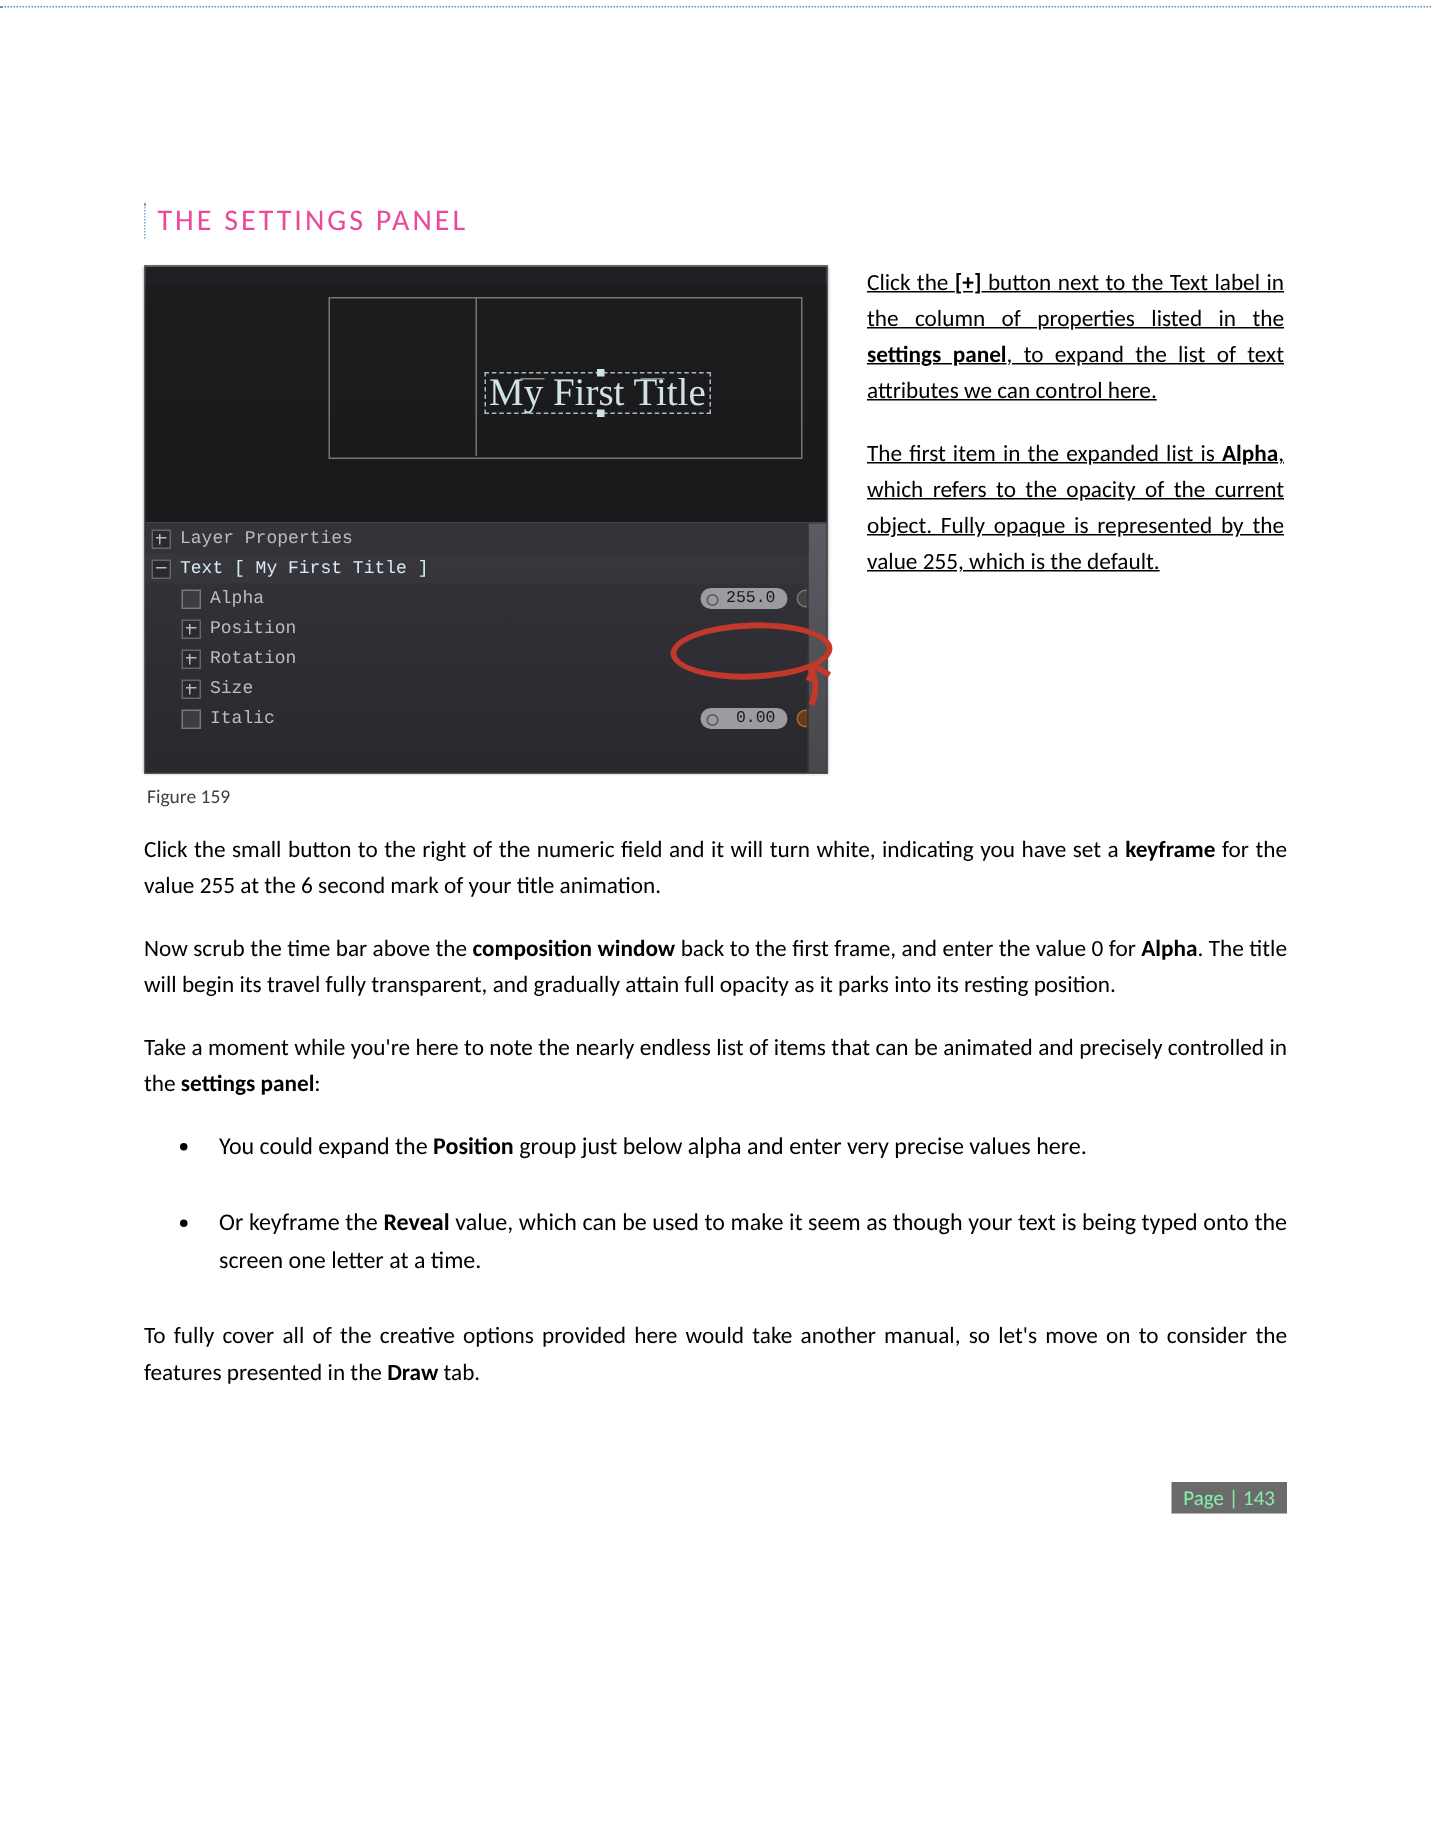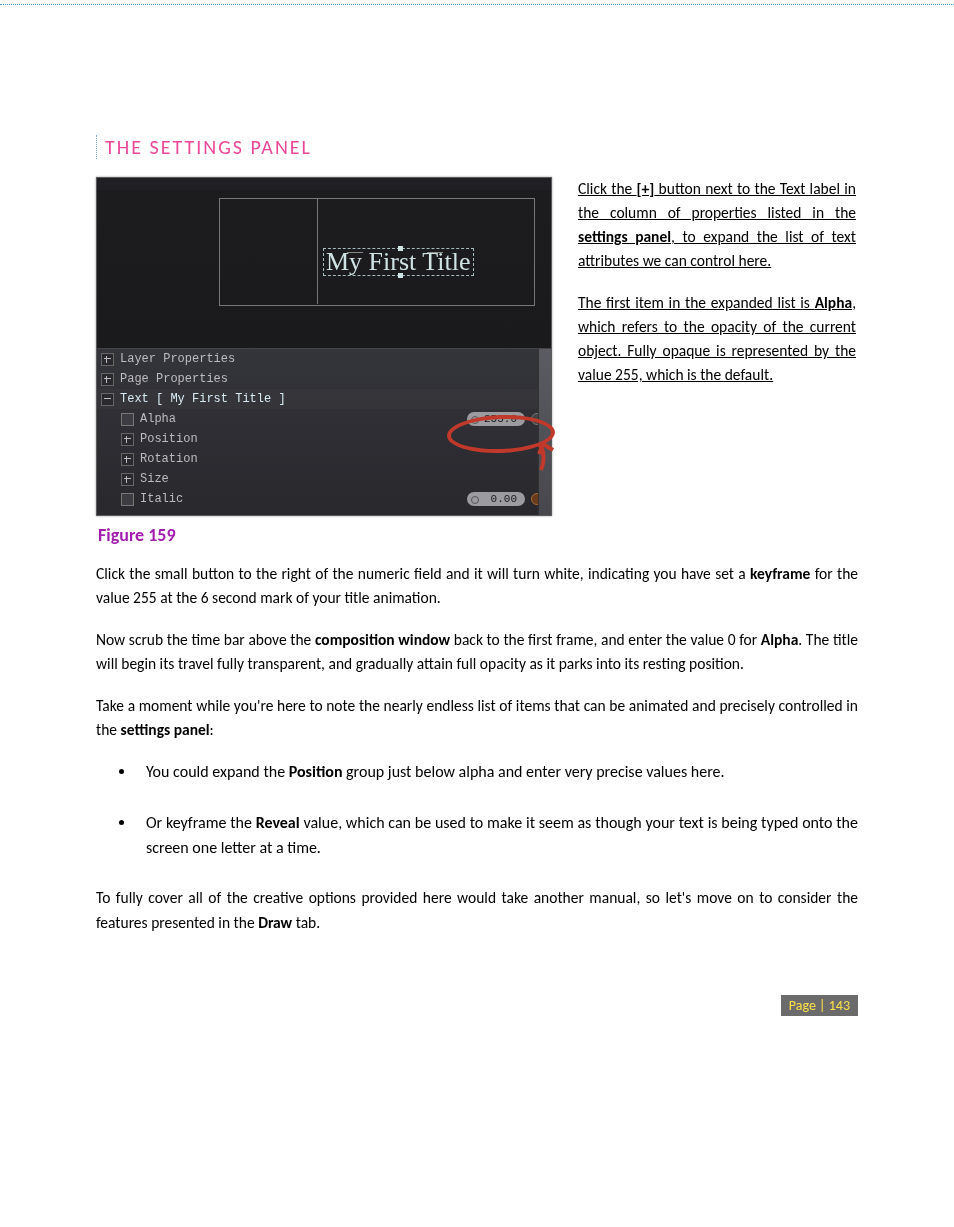--- a/index.html
+++ b/index.html
@@ -112,38 +112,38 @@
 }
 .red-arrow{
   position:absolute; left:440px; top:262px;
   pointer-events:none;
 }
 .scrollbar{
   position:absolute; right:0; top:0; bottom:0; width:12px;
   background:linear-gradient(#5b5b63,#47474d);
   border-left:1px solid #333;
 }
-.fig-caption{color:#a21caf; font-size:18px; font-weight:700; margin:8px 0 4px 2px;}
+.fig-caption{color:#404040; font-size:13px; font-weight:400; margin:8px 0 4px 2px;}
 .aside-text {
   width: 280px;
   font-size: 15.5px;
   line-height: 1.55;
   text-align: justify;
 }
 .aside-text p{margin:0 0 18px 2px;text-decoration:underline;}
 .body-text{font-size:15.5px; line-height:1.55; text-align:justify; margin:12px 0 18px 0;}
 ul.bullets{margin:0 0 18px 40px; padding:0;}
 ul.bullets li{margin:0 0 26px 0; text-align:justify; padding-left:10px; line-height:1.55;}
 .page-footer{
   position: relative;
   margin-top: 60px;
   text-align: right;
 }
 .page-badge{
-  display:inline-block; background:#6b6b6b; color:#fde047;
+  display:inline-block; background:#6b6b6b; color:#86efac;
   font-size:14px; padding:2px 8px;
 }
 </style>
 </head>
 <body>
 
 <div class="page">
 
   <h2 class="section-heading">THE SETTINGS PANEL</h2>
 
@@ -158,24 +158,20 @@
           <div class="comp-title">My First Title</div>
         </div>
 
         <div class="panel">
           <div class="scrollbar"></div>
 
           <div class="row">
             <span class="exp"></span>
             <span>Layer Properties</span>
           </div>
-          <div class="row">
-            <span class="exp"></span>
-            <span>Page Properties</span>
-          </div>
           <div class="row active">
             <span class="exp minus"></span>
             <span>Text [ My First Title ]</span>
           </div>
           <div class="row indent1">
             <span class="chk"></span>
             <span>Alpha</span>
             <span class="row-right">
               <span class="value-field">255.0</span>
               <span class="kf-dot"></span>

